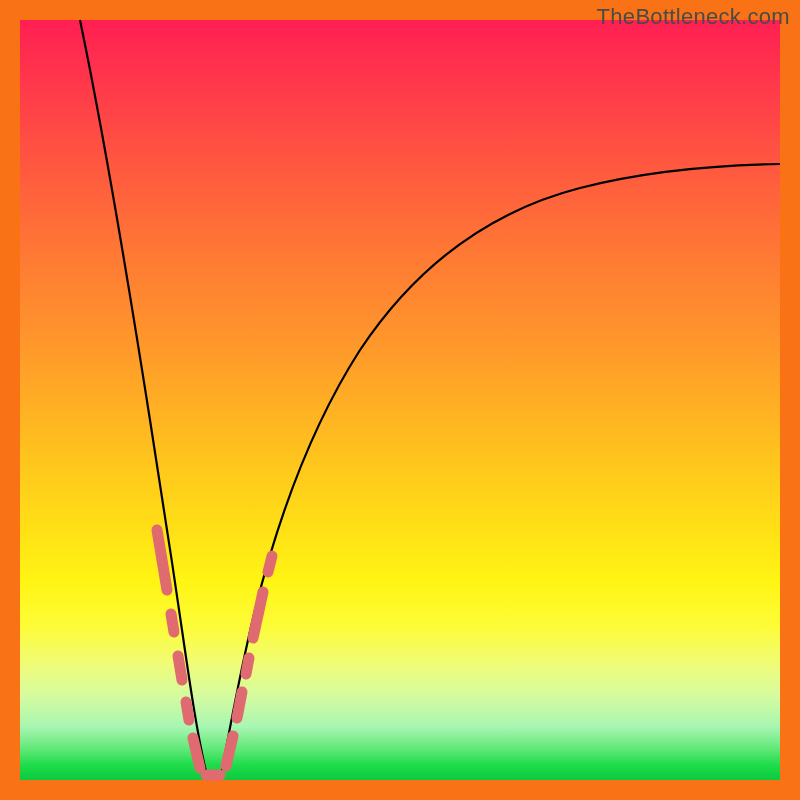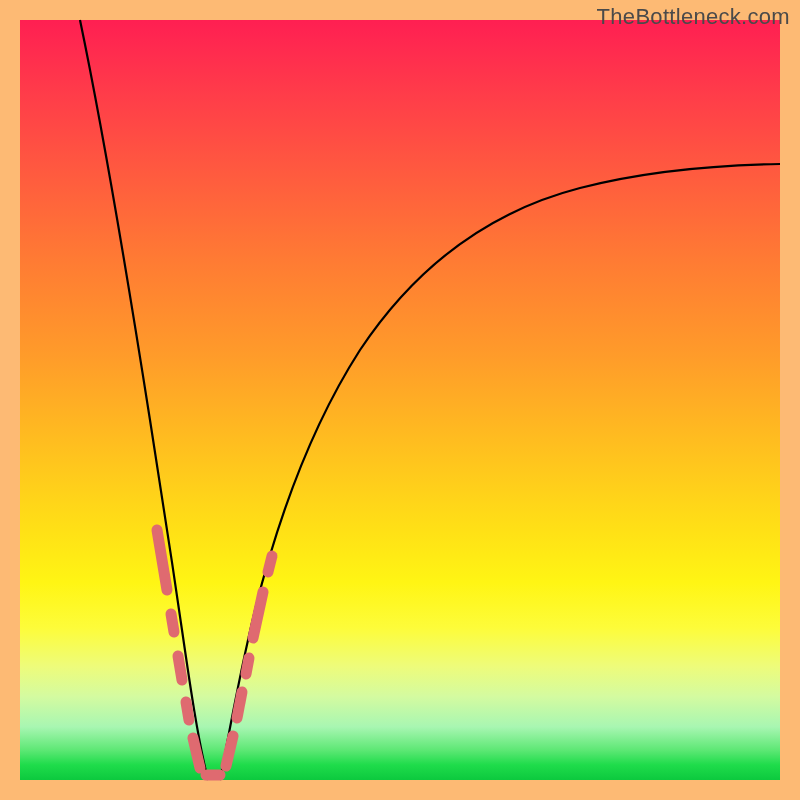--- a/index.html
+++ b/index.html
@@ -8,21 +8,21 @@
     width: 800px;
     height: 800px;
     background: #000;
     overflow: hidden;
     font-family: Arial, Helvetica, sans-serif;
   }
   .frame {
     position: relative;
     width: 800px;
     height: 800px;
-    background: #fdba74;
+    background: #f97316;
   }
   .plot-area {
     position: absolute;
     left: 20px;
     top: 20px;
     width: 760px;
     height: 760px;
     
     background: linear-gradient(
       to bottom,

